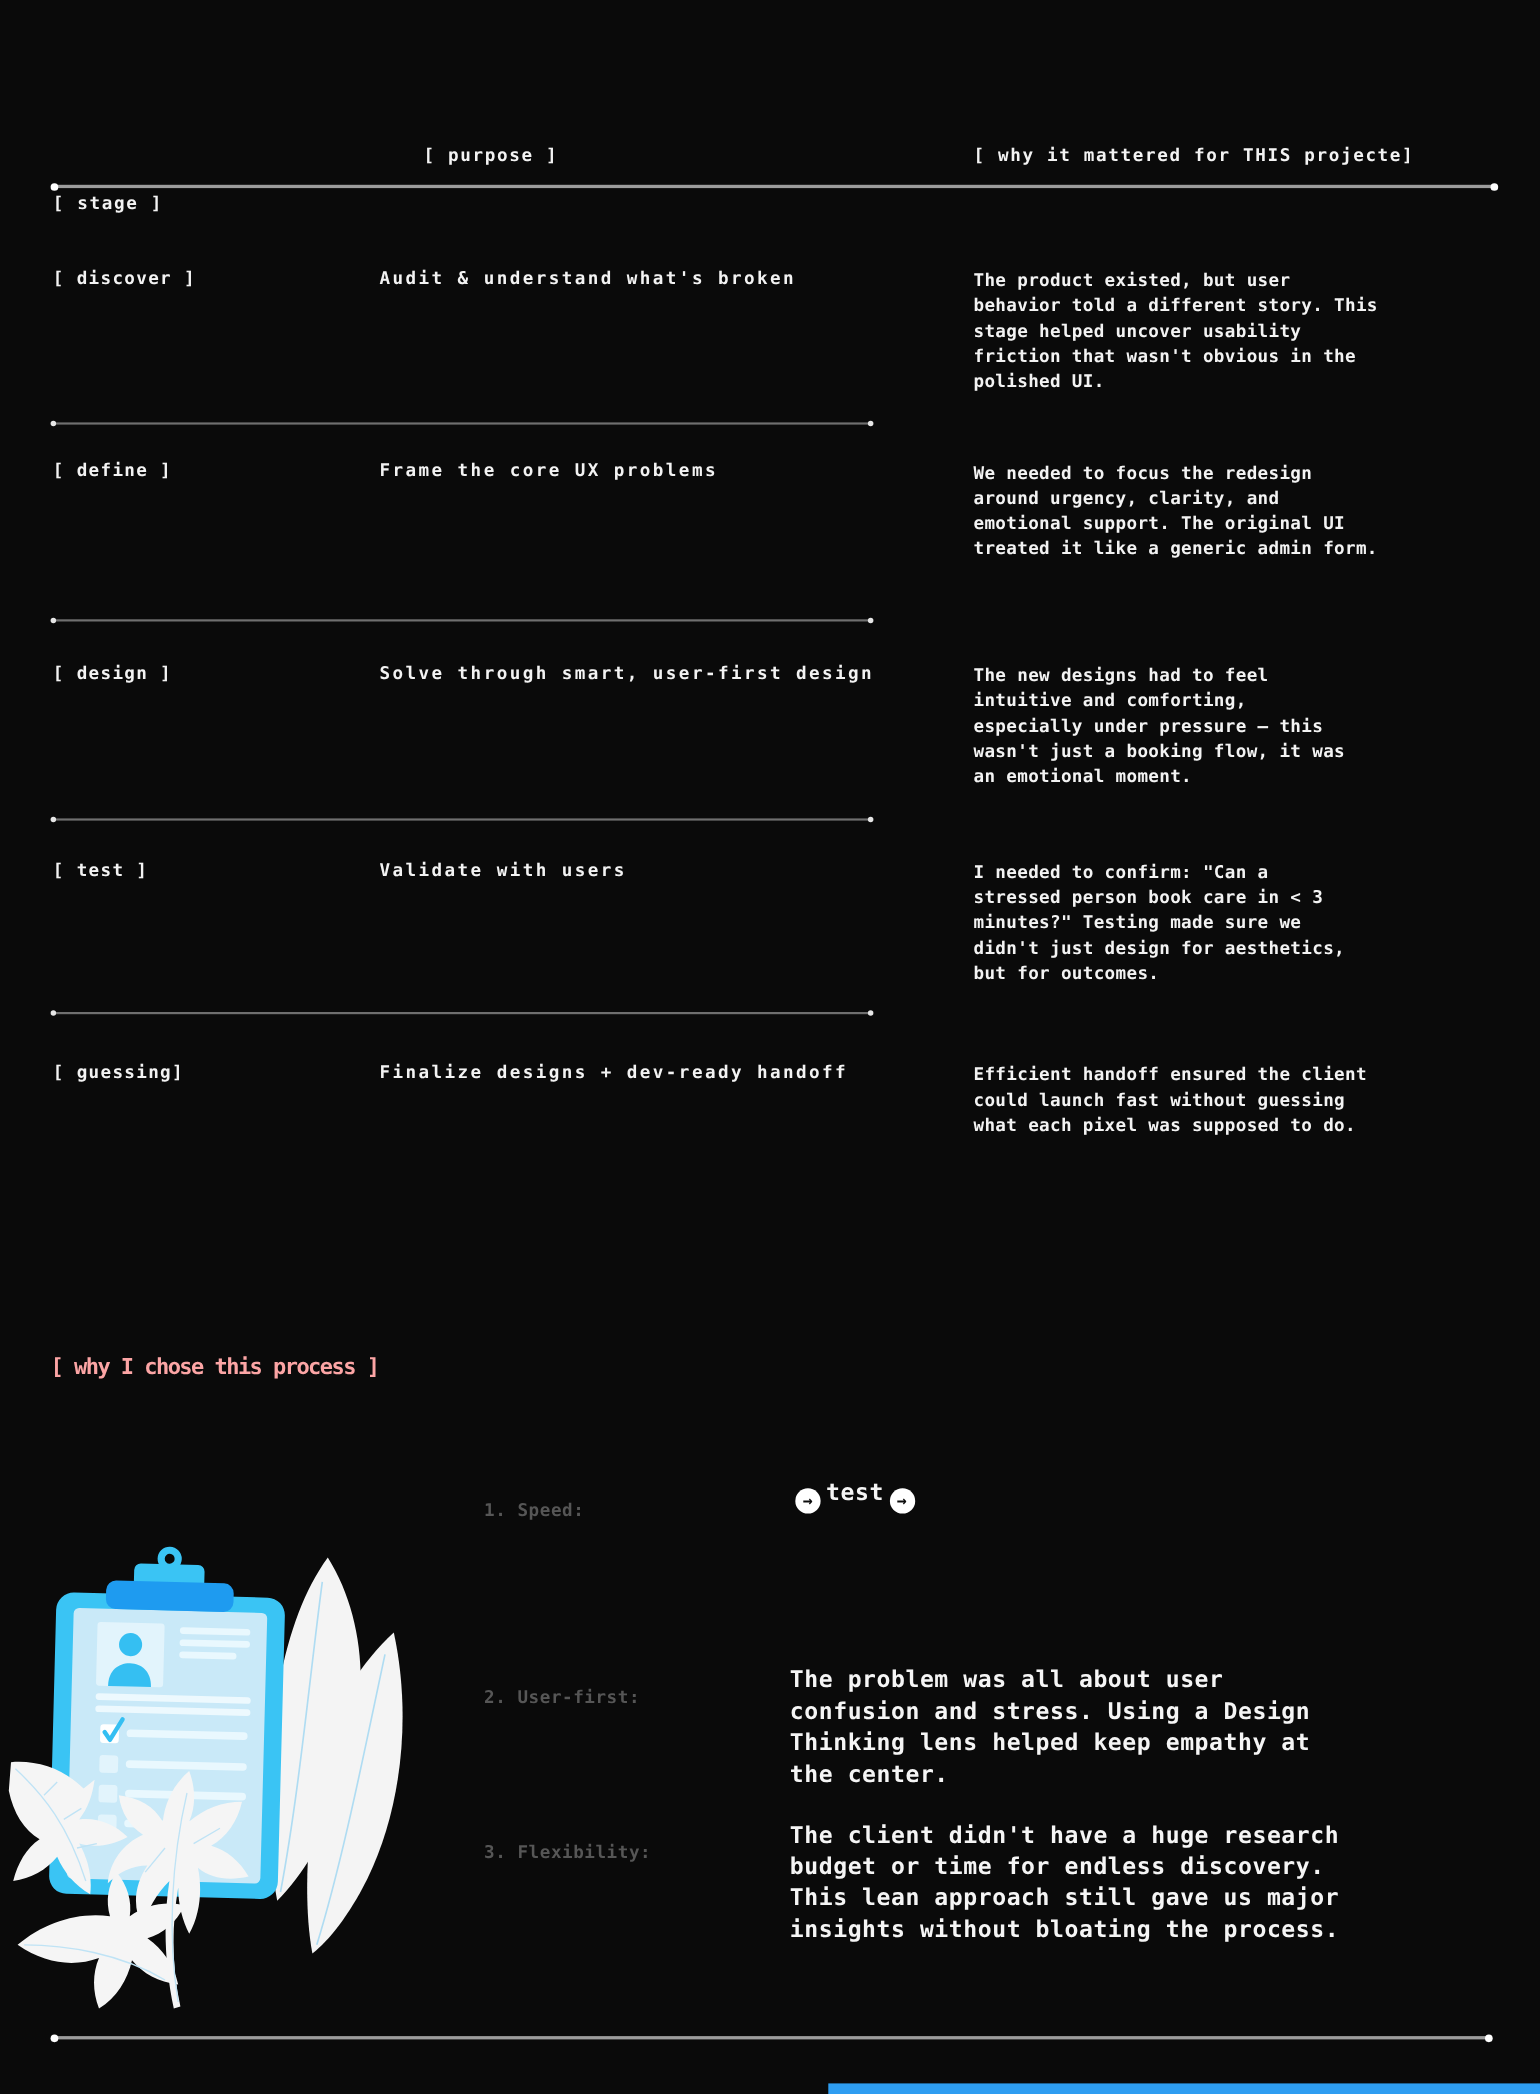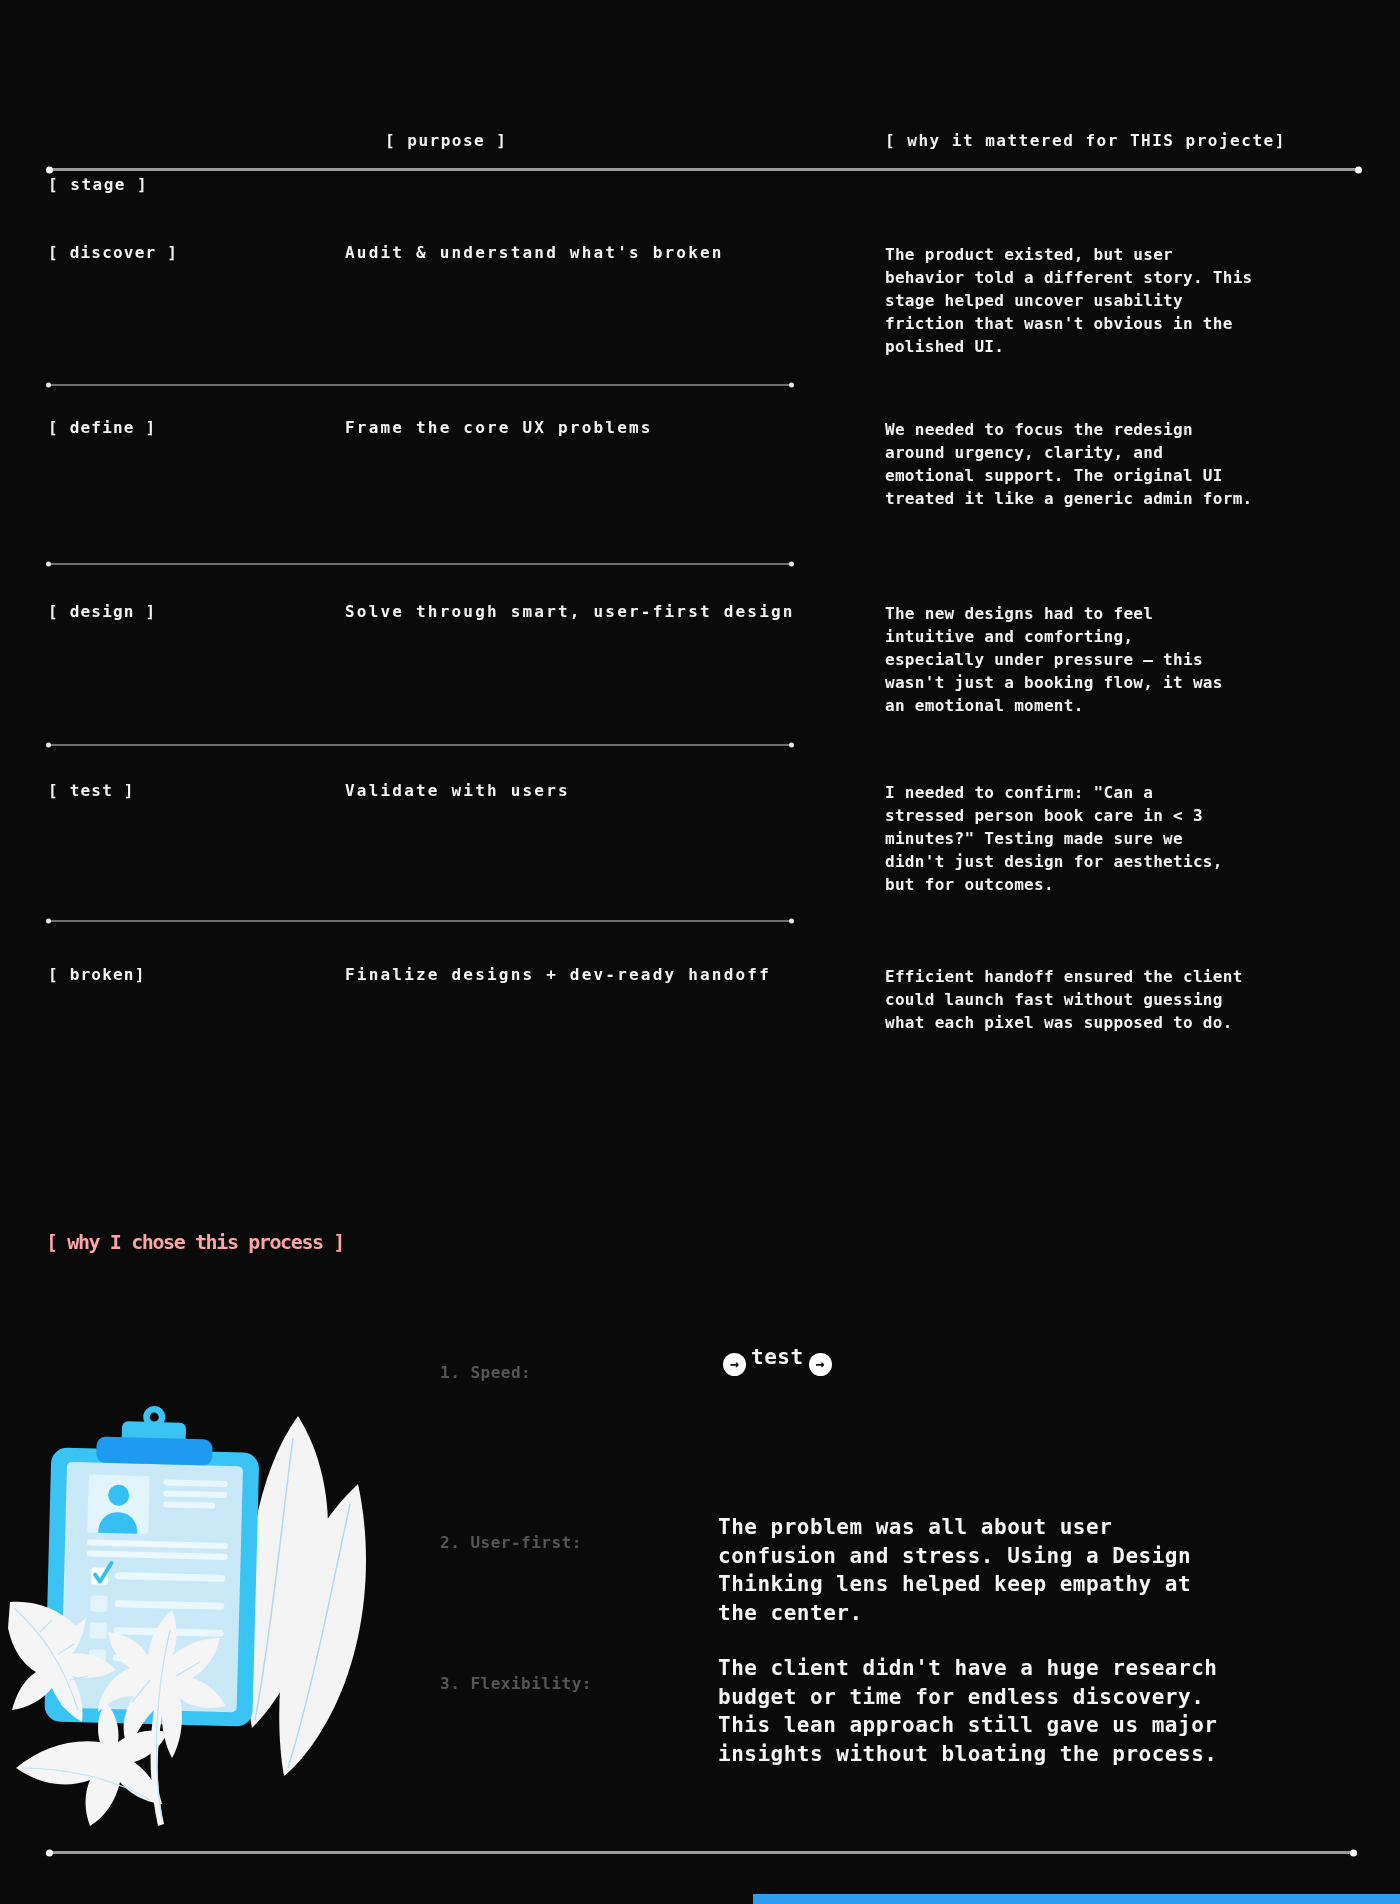--- a/index.html
+++ b/index.html
@@ -66,21 +66,21 @@
 </div>
 
 <div class="abs stage" style="left:48px;top:781px;">[ test ]</div>
 <div class="abs purpose" style="left:345px;top:781px;">Validate with users</div>
 <div class="abs why narrow" style="left:885px;top:781px;">I needed to confirm: "Can a stressed person book care in &lt; 3 minutes?" Testing made sure we didn't just design for aesthetics, but for outcomes.</div>
 <div class="line thin" style="left:48px;top:920px;width:744px;height:2px;">
   <i class="dot sm l"></i>
   <i class="dot sm r"></i>
 </div>
 
-<div class="abs stage" style="left:48px;top:965px;">[ broken]</div>
+<div class="abs stage" style="left:48px;top:965px;">[ guessing]</div>
 <div class="abs purpose" style="left:345px;top:965px;">Finalize designs + dev-ready handoff</div>
 <div class="abs why mid" style="left:885px;top:965px;">Efficient handoff ensured the client could launch fast without guessing what each pixel was supposed to do.</div>
 
 <div class="abs heading" style="left:46px;top:1230px;">[ why I chose this process ]</div>
 
 <div class="abs num-label" style="left:440px;top:1363px;">1. Speed:</div>
 <p class="abs big-para" style="left:718px;top:1343px;margin:0;"><span class="arrow-chip">
       <span>→</span>
     </span><span>test</span><span class="arrow-chip">
       <span>→</span>

